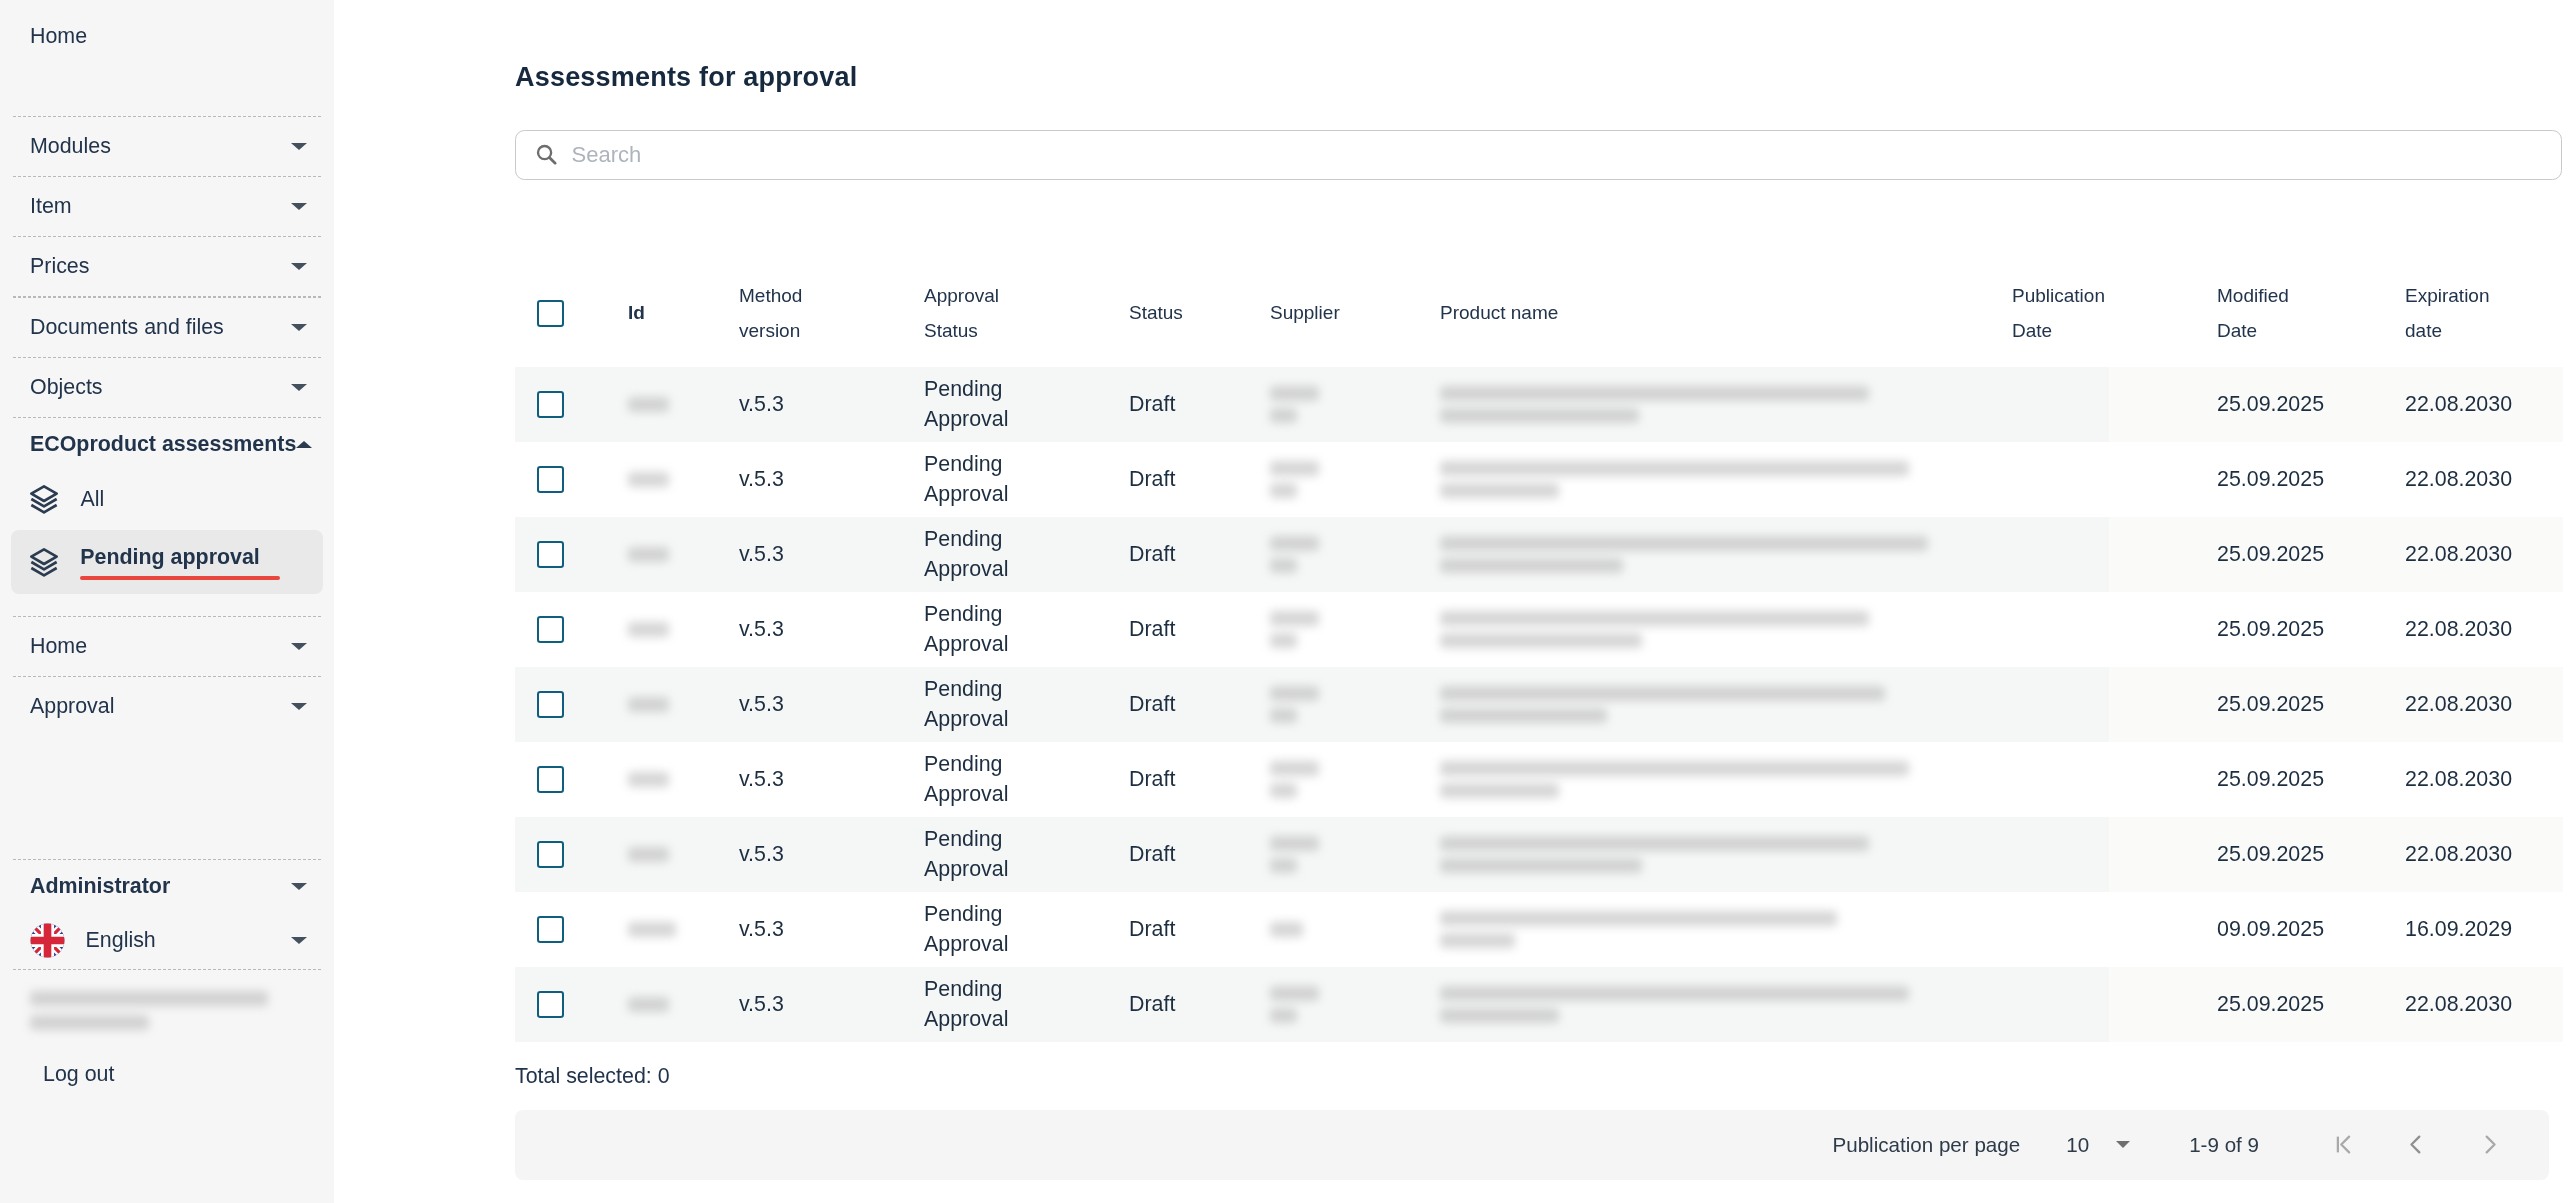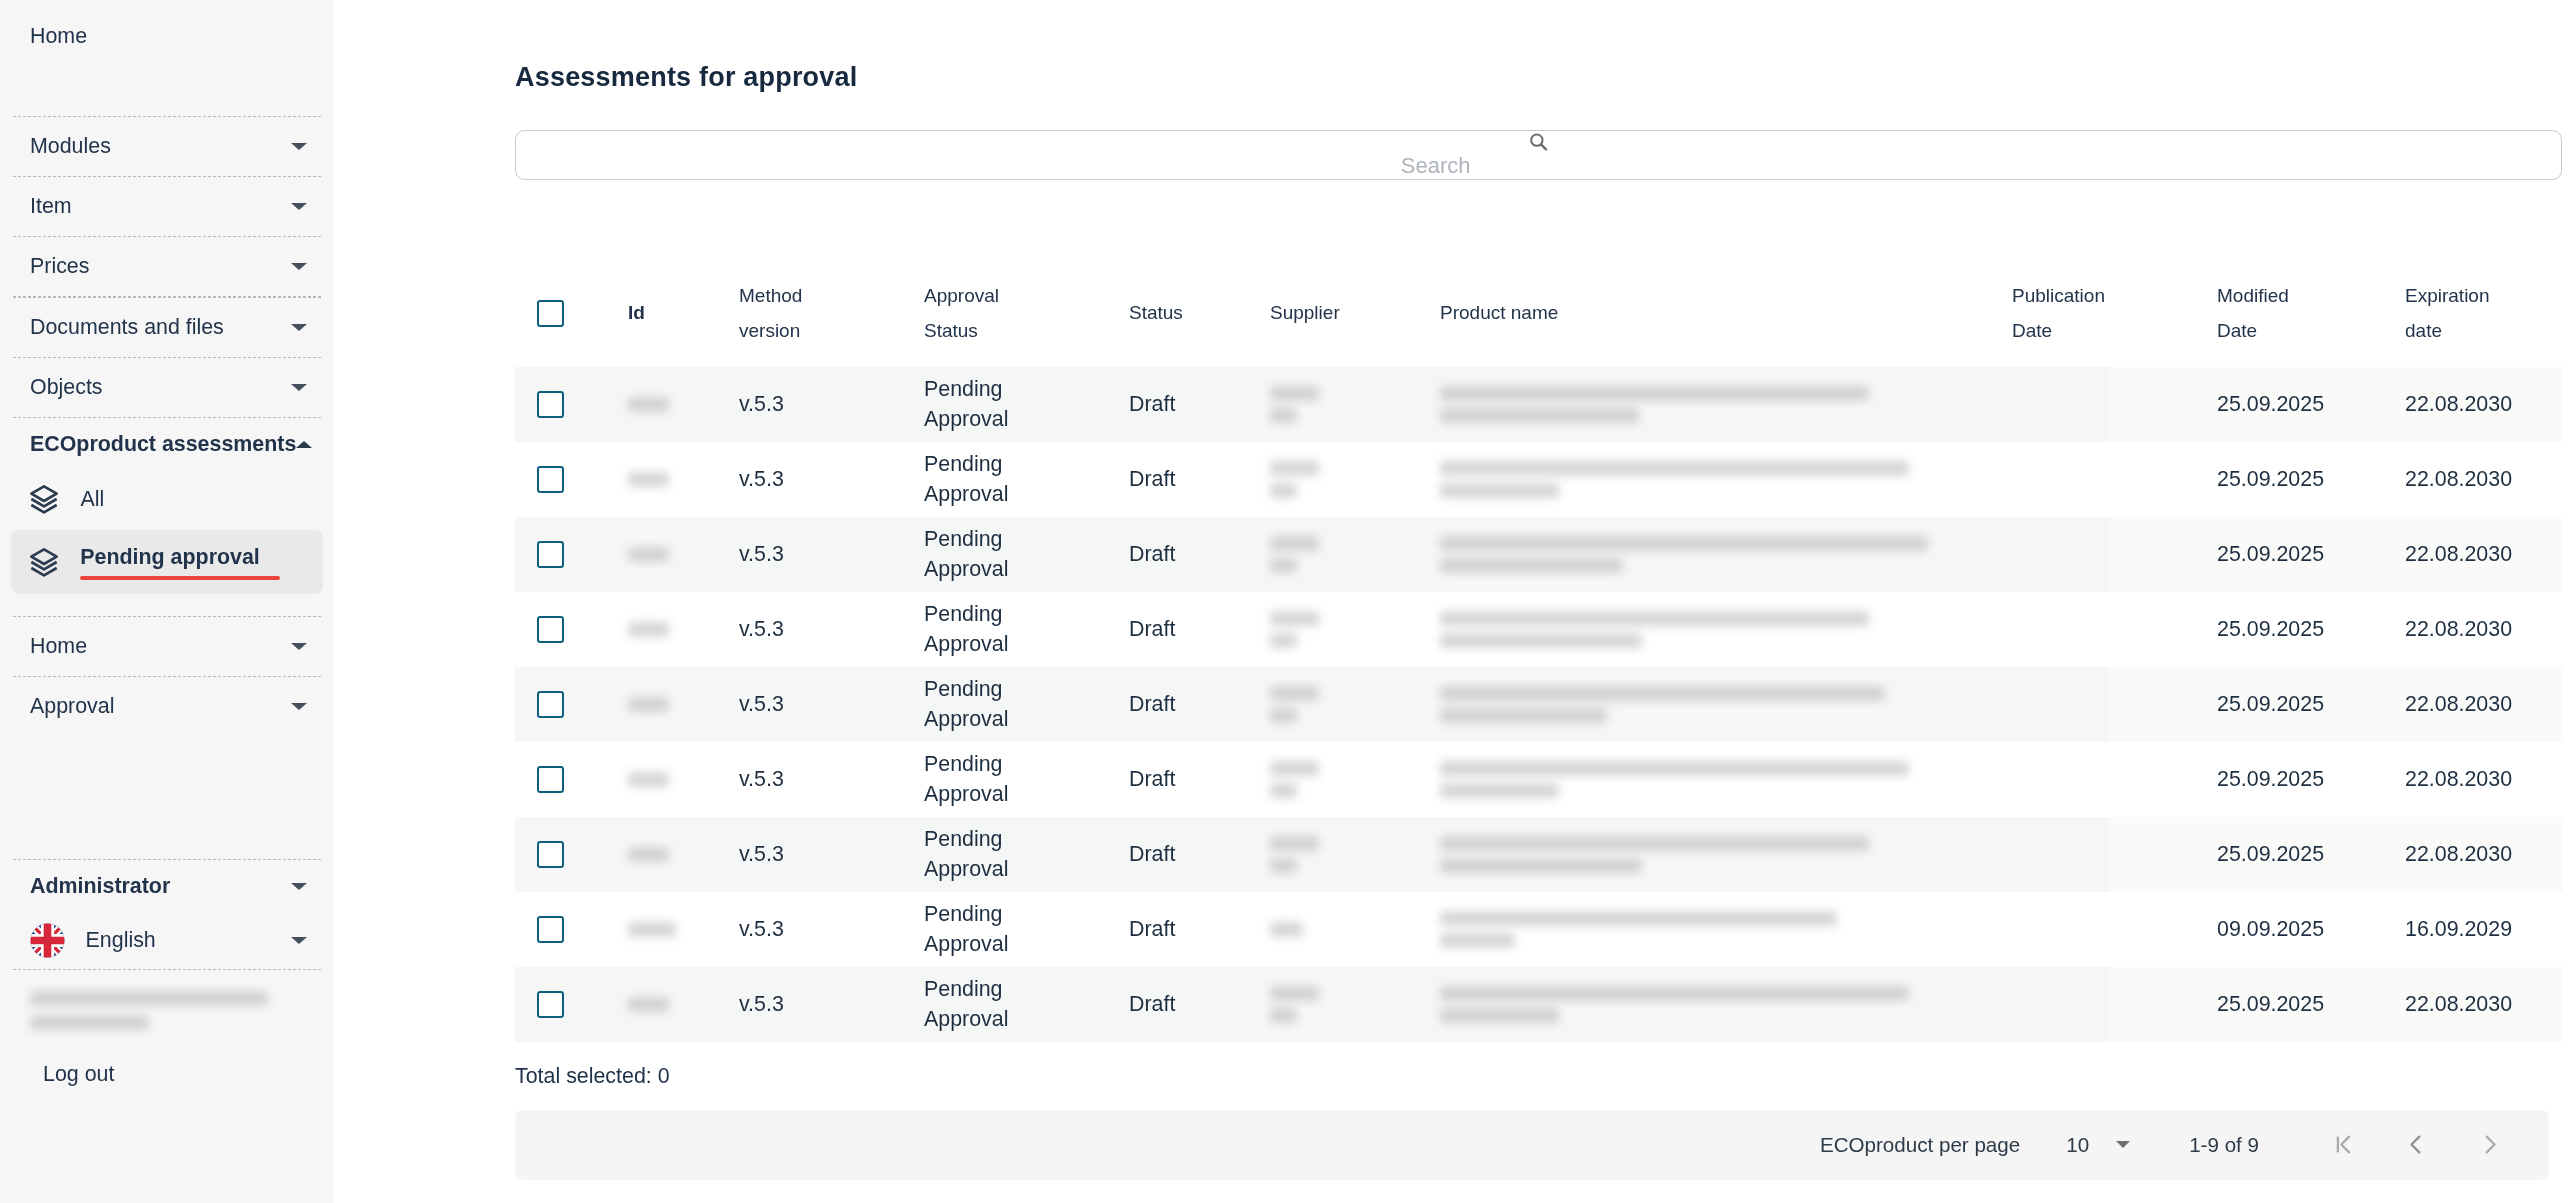--- a/index.html
+++ b/index.html
@@ -70,21 +70,20 @@
 
   
   .main { flex: 1; padding: 62px 14.3px 0 181px; }
   .page-title { font-size: 27px; font-weight: 600; color: #16293e; letter-spacing: 0.2px; }
 
   .search-box {
     margin-top: 37px; width: 2047px; height: 50px;
     border: 1.6px solid #c9c9c9; border-radius: 9.5px;
     display: flex; align-items: center; padding: 0 17.5px;
     background: #fff;
-    flex-direction: column;
   }
   .search-box input {
     border: 0; outline: none; flex: 1; margin-left: 12.7px;
     font-family: "Liberation Sans", sans-serif;
     font-size: 22px; color: #22344b; background: transparent;
   }
   .search-box input::placeholder { color: #aeb4bb; }
 
   
   .table { margin-top: 94px; width: 2047px; }
@@ -549,21 +548,21 @@
           <div class="td col-8"></div>
           <div class="td col-9 pin">25.09.2025</div>
           <div class="td col-10 pin">22.08.2030</div>
         </div>
       </div>
   </div>
 
   <div class="total-selected">Total selected: 0</div>
 
   <div class="table-footer">
-    <span class="per-page-label">ECOproduct per page</span>
+    <span class="per-page-label">Publication per page</span>
     <span class="per-page-select">
       <span>10</span>
       <span class="caret-down"></span>
     </span>
     <span class="range-label">1-9 of 9</span>
     <span class="pg-btn" style="margin-left:0">
       <svg width="27" height="27" viewBox="0 0 24 24" fill="none">
         <path d="M7 5 V19" stroke="#a9a9a9" stroke-width="2"></path>
         <path d="M17 5 L10 12 L17 19" stroke="#a9a9a9" stroke-width="2" stroke-linecap="round" stroke-linejoin="round"></path>
       </svg>

